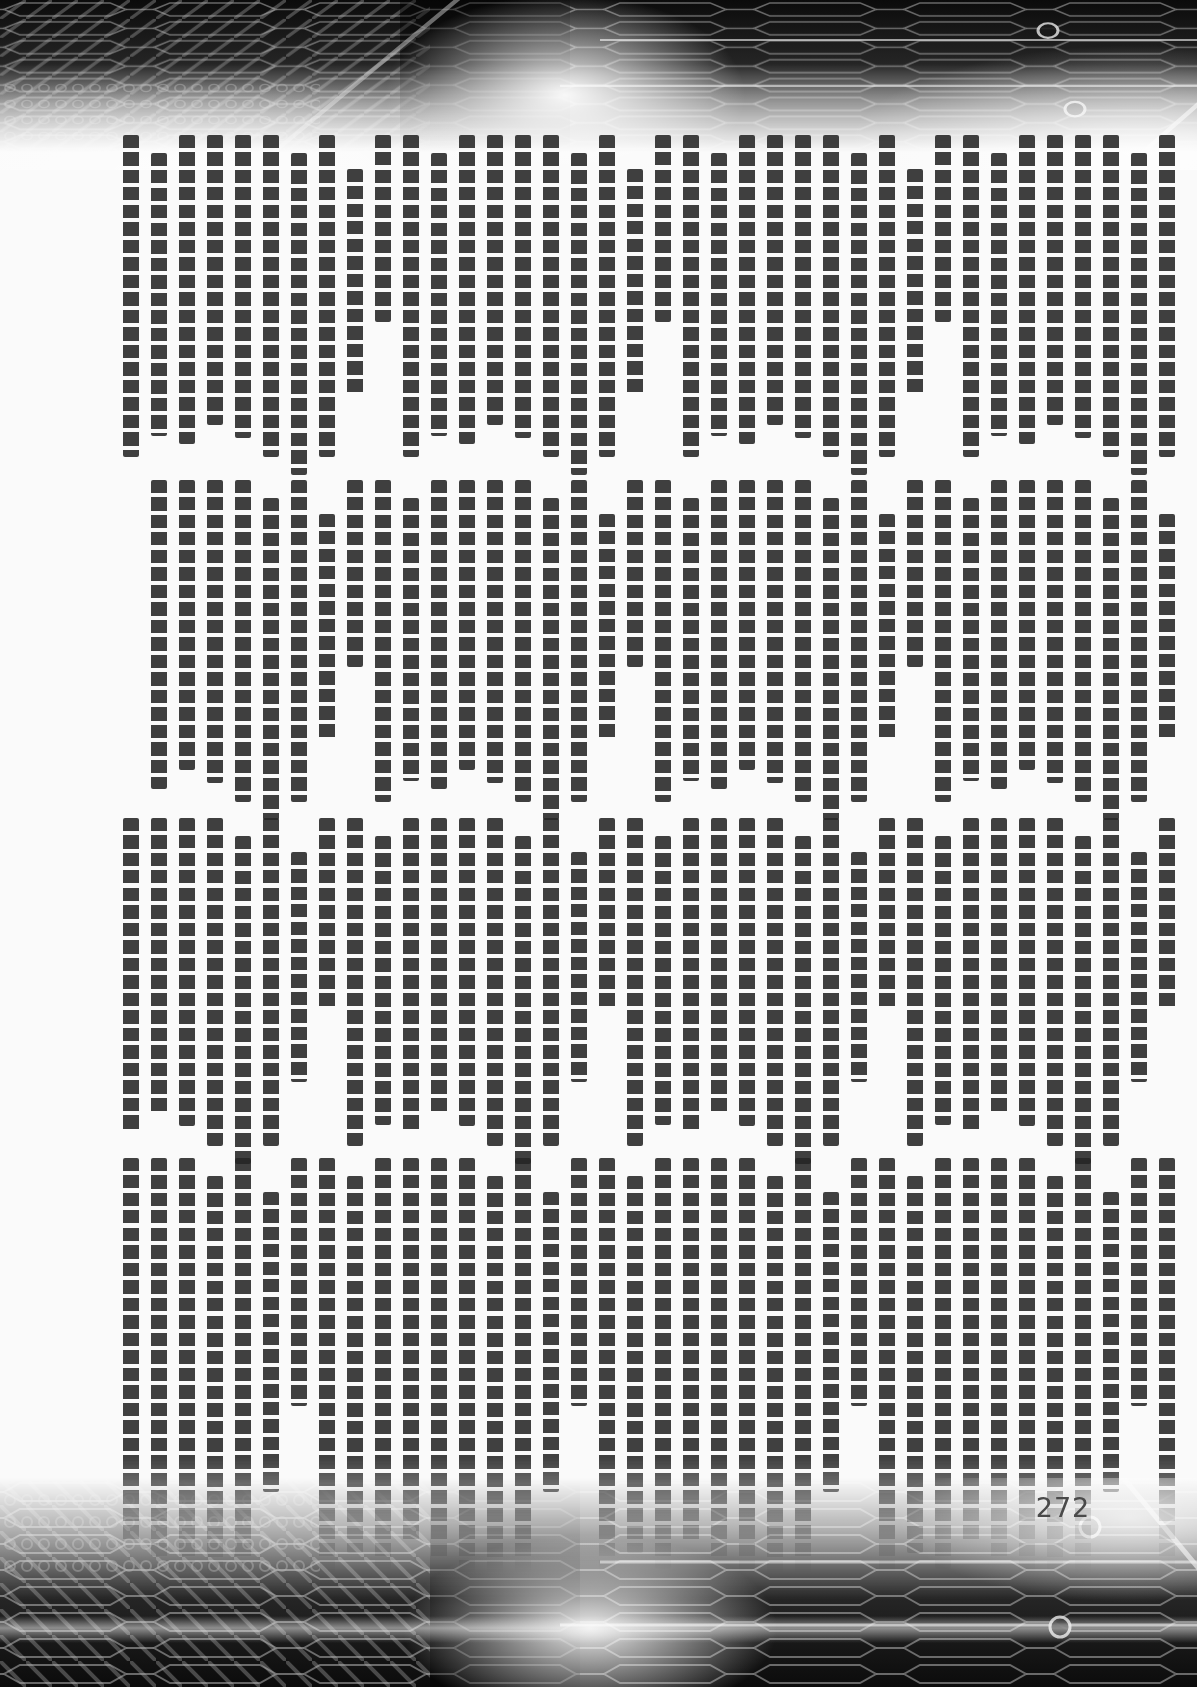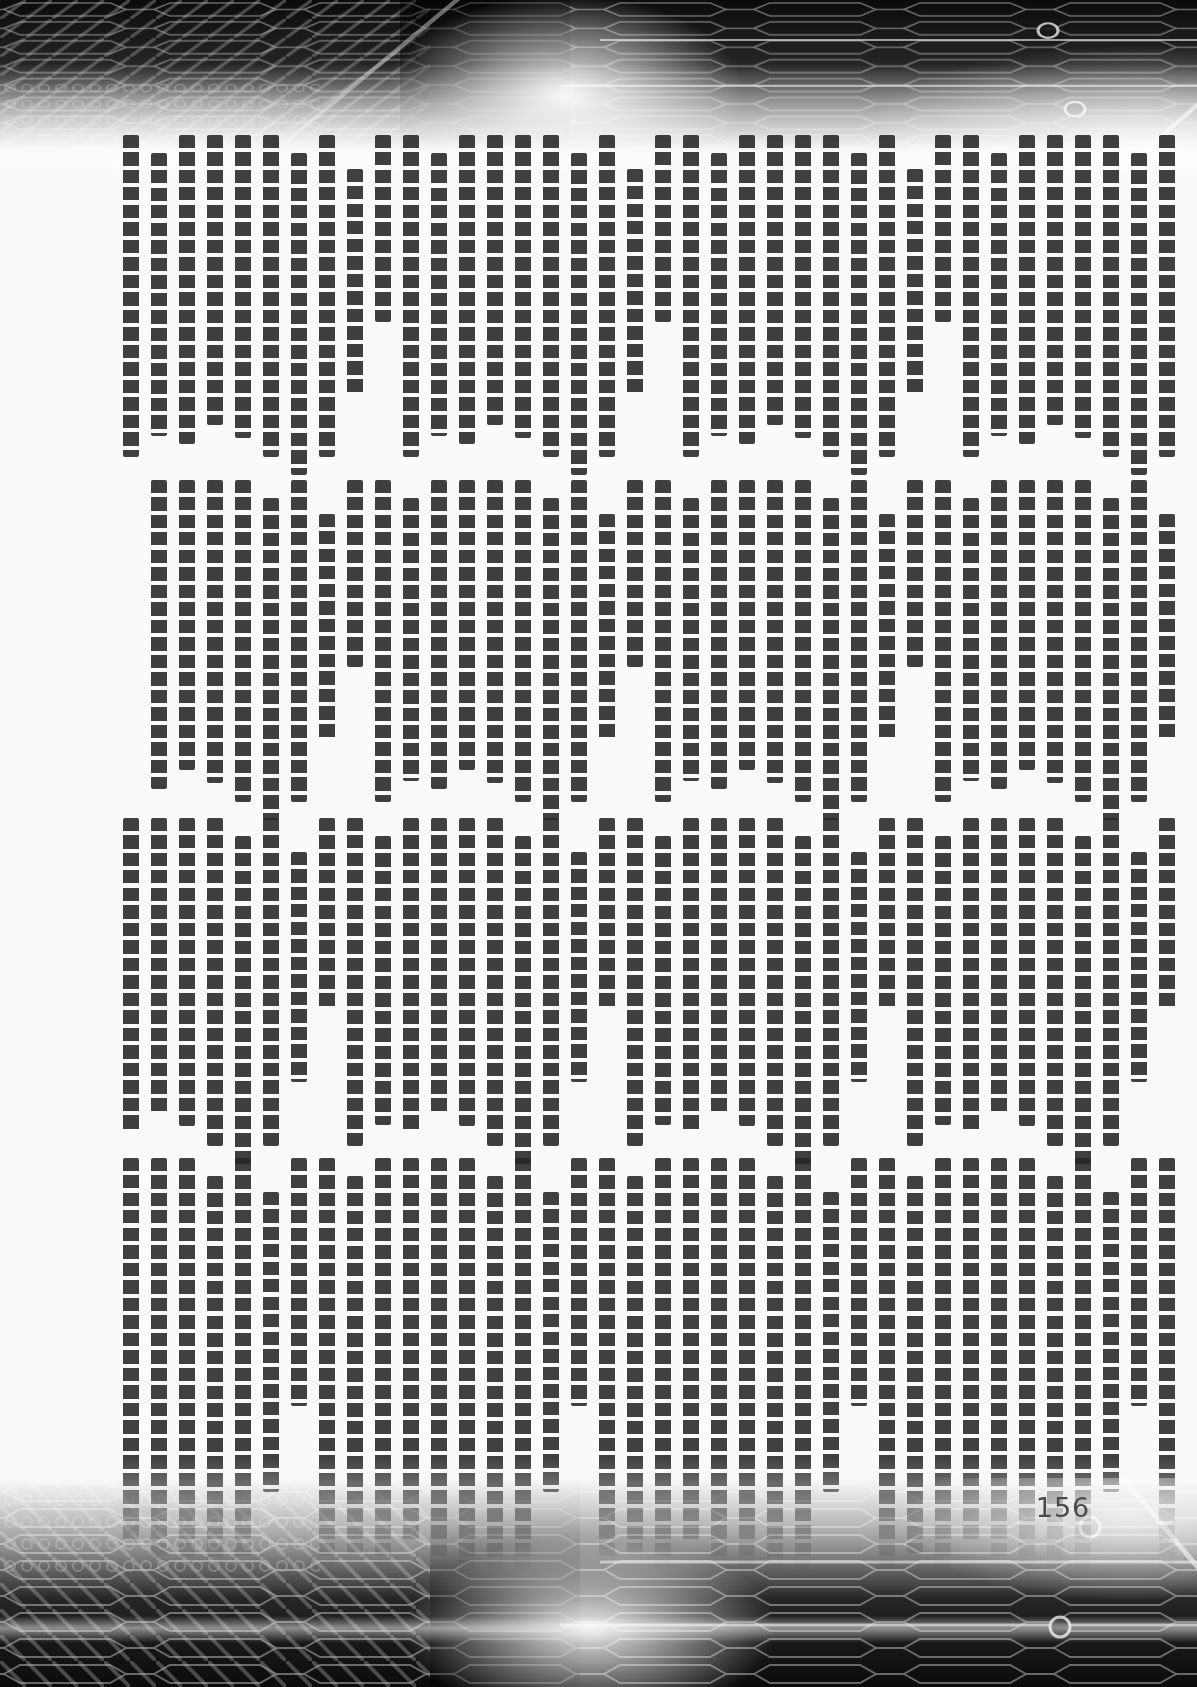--- a/index.html
+++ b/index.html
@@ -277,21 +277,21 @@
       <div class="col" style="height: 100%;"></div>
       <div class="col" style="height: 58%;"></div>
       <div class="col" style="height: 70%; margin-top: 34px;"></div>
       <div class="col" style="height: 100%;"></div>
       <div class="col" style="height: 100%; margin-top: 18px;"></div>
       <div class="col" style="height: 100%;"></div>
       <div class="col" style="height: 94%;"></div>
       <div class="col" style="height: 90%;"></div>
     </div>
 
-  <div class="page-number">156</div>
+  <div class="page-number">272</div>
 
   <div class="border-band border-bottom">
     <svg viewBox="0 0 1197 209" preserveAspectRatio="none">
       <use href="#gd"></use>
       <rect x="0" y="0" width="1197" height="209" fill="url(#gd)"></rect>
       <rect x="0" y="0" width="1197" height="209" fill="url(#hex)" opacity=".55"></rect>
       <rect x="0" y="0" width="430" height="209" fill="url(#diag)" opacity=".5"></rect>
       <rect x="0" y="110" width="320" height="99" fill="url(#dots)" opacity=".45"></rect>
       <rect x="430" y="0" width="150" height="209" fill="#000" opacity=".4"></rect>
       <line x1="560" y1="62" x2="1197" y2="62" stroke="#e8e8e8" stroke-width="3" opacity=".65"></line>

